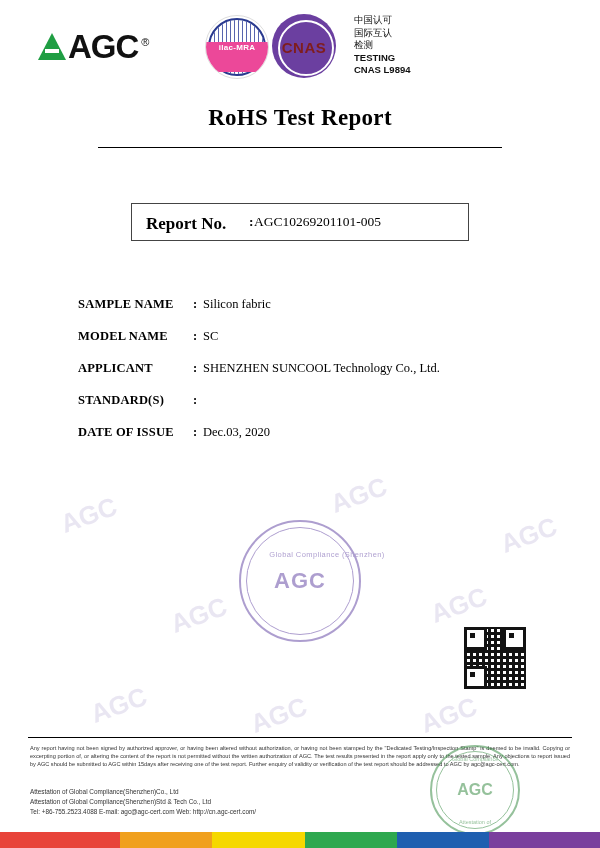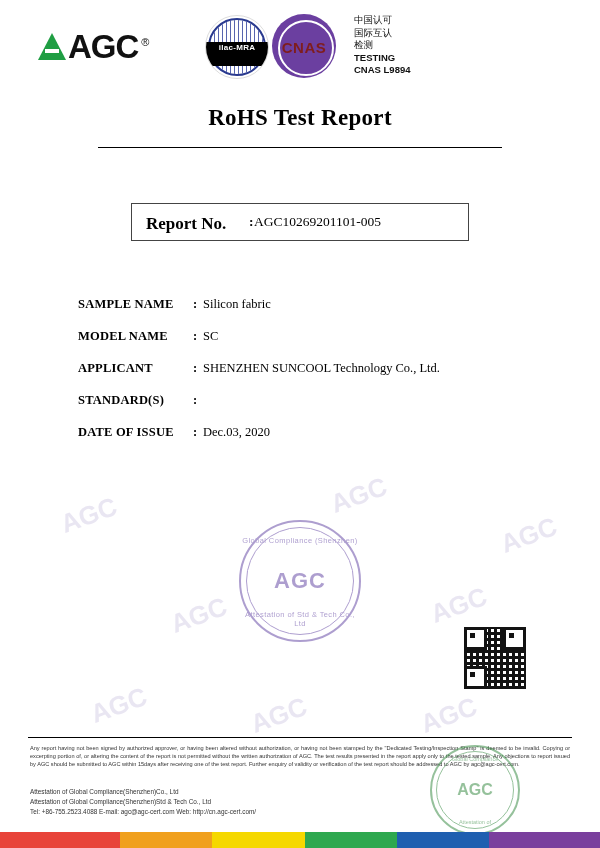--- a/index.html
+++ b/index.html
@@ -104,22 +104,22 @@
       90deg,
       #3a4aa0 0px, #3a4aa0 1px, #ffffff 1px, #ffffff 4px
     );
     opacity: 0.85;
   }
   .ilac .band {
     position: absolute;
     left: 0;
     top: 26px;
     width: 62px;
-    height: 24px;
-    background: #000000;
+    height: 30px;
+    background: #ec4899;
     color: #ffffff;
     font-family: "Liberation Sans", sans-serif;
     font-size: 8px;
     font-weight: bold;
     text-align: center;
     line-height: 12px;
     letter-spacing: 0.3px;
   }
 
   
@@ -308,21 +308,21 @@
   .stamp .arc-bottom {
     position: absolute;
     left: 0;
     width: 118px;
     text-align: center;
     font-size: 7.5px;
     font-family: "Liberation Sans", sans-serif;
     color: #6b4fa8;
     letter-spacing: 0.4px;
   }
-  .stamp .arc-top { top: 14px; }
+  .stamp .arc-top { top: 28px; margin-left: 27px; }
   .stamp .arc-bottom { bottom: 12px; }
 
   
   .qr {
     position: absolute;
     left: 464px;
     top: 627px;
     width: 62px;
     height: 62px;
     background:
@@ -520,21 +520,20 @@
       <div class="c">:</div>
       <div class="v">Dec.03, 2020</div>
     </div>
   </div>
 
 
   <div class="stamp">
     <div class="ring2"></div>
     <div class="arc-top">Global Compliance (Shenzhen)</div>
     <div class="center">AGC</div>
-    <div class="arc-bottom">Attestation of Std &amp; Tech Co., Ltd</div>
   </div>
 
   <div class="qr">
     <div class="blk tl">
         <i></i>
       </div>
     <div class="blk tr">
         <i></i>
       </div>
     <div class="blk bl">

